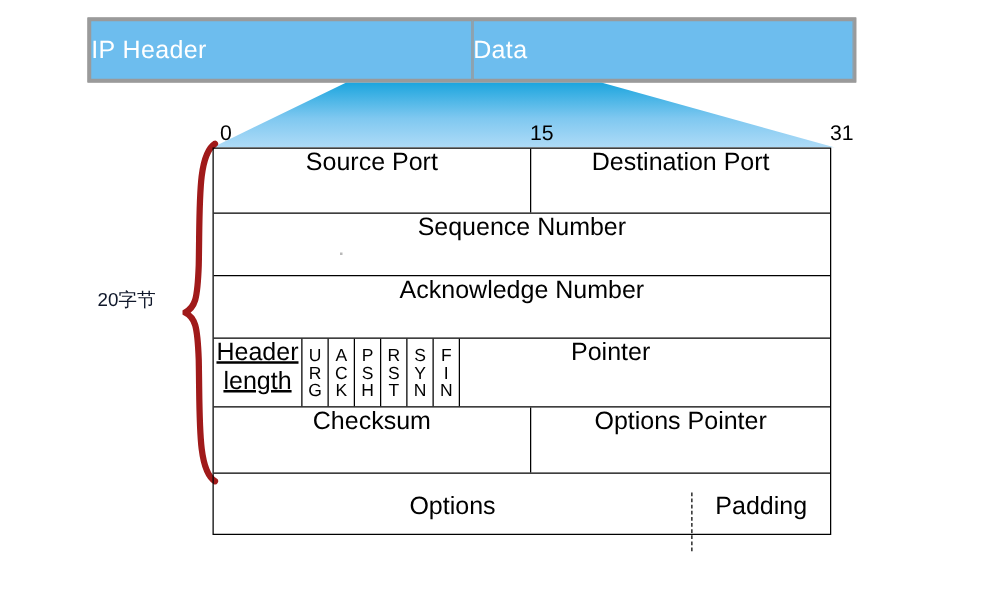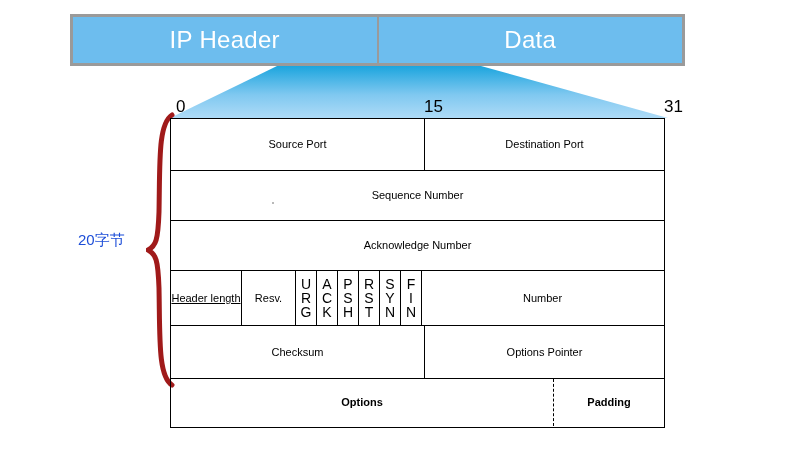--- a/index.html
+++ b/index.html
@@ -25,22 +25,22 @@
     height: 52px;
     display: flex;
     box-sizing: border-box;
     border: 2px solid #9a9a9a;
     background: #808080;
   }
   .banner-seg {
     flex: 1 1 0;
     display: flex;
     align-items: center;
-    justify-content: center;
-    font-size: 24px;
+    justify-content: flex-start;
+    font-size: 20px;
     color: #ffffff;
     letter-spacing: .3px;
     box-sizing: border-box;
   }
   .seg-light {
     background: #6dbdee;
     border: 1px solid #9a9a9a;
   }
   .seg-dark {
     background: #0d5e94;
@@ -73,21 +73,21 @@
     left: 146px;
     top: 112px;
     width: 30px;
     height: 276px;
   }
   #brace-label {
     position: absolute;
     left: 78px;
     top: 231px;
     font-size: 15px;
-    color: #1d4ed8;
+    color: #0f172a;
     white-space: nowrap;
   }
 
   
   #tcp-table {
     position: absolute;
     left: 170px;
     top: 118px;
     width: 495px;
     height: 310px;
@@ -99,24 +99,24 @@
     left: 0;
     width: 100%;
     box-sizing: border-box;
     border-bottom: 1.5px solid #000000;
     display: flex;
   }
   .row.last { border-bottom: none; }
 
   .cell {
     display: flex;
-    align-items: center;
+    align-items: flex-start;
     justify-content: center;
     box-sizing: border-box;
-    font-size: 11px;
+    font-size: 20px;
     text-align: center;
     line-height: 1.15;
     overflow: hidden;
   }
   .cell.vsep { border-right: 1.5px solid #000000; }
   .cell.dashsep { border-right: 1.5px dashed #000000; }
 
   .flag {
     font-size: 14px;
     line-height: 1.02;
@@ -194,23 +194,20 @@
   <div class="row" style="top:102px; height:50px;">
     <div class="cell" style="width:493px;">
       <span>Acknowledge Number</span>
     </div>
   </div>
 
   <div class="row" style="top:152px; height:55px;">
     <div class="cell vsep" style="width:71px;text-decoration:underline;">
       <span>Header length</span>
     </div>
-    <div class="cell vsep" style="width:54px;">
-      <span>Resv.</span>
-    </div>
 
     <div class="flag" style="width:21px;">
       <span>U</span>
       <span>R</span>
       <span>G</span>
     </div>
     <div class="flag" style="width:21px;">
       <span>A</span>
       <span>C</span>
       <span>K</span>
@@ -230,34 +227,34 @@
       <span>Y</span>
       <span>N</span>
     </div>
     <div class="flag" style="width:21px;">
       <span>F</span>
       <span>I</span>
       <span>N</span>
     </div>
 
     <div class="cell" style="width:241px;">
-      <span>Number</span>
+      <span>Pointer</span>
     </div>
   </div>
 
   <div class="row" style="top:207px; height:53px;">
     <div class="cell vsep" style="width:254px;">
       <span>Checksum</span>
     </div>
     <div class="cell" style="width:239px;">
       <span>Options Pointer</span>
     </div>
   </div>
 
-  <div class="row last" style="top:260px; height:47px;font-weight:bold;">
+  <div class="row last" style="top:275px; height:47px;">
     <div class="cell dashsep" style="width:383px;">
       <span>Options</span>
     </div>
     <div class="cell" style="width:110px;">
       <span>Padding</span>
     </div>
   </div>
 
 </div>
 

